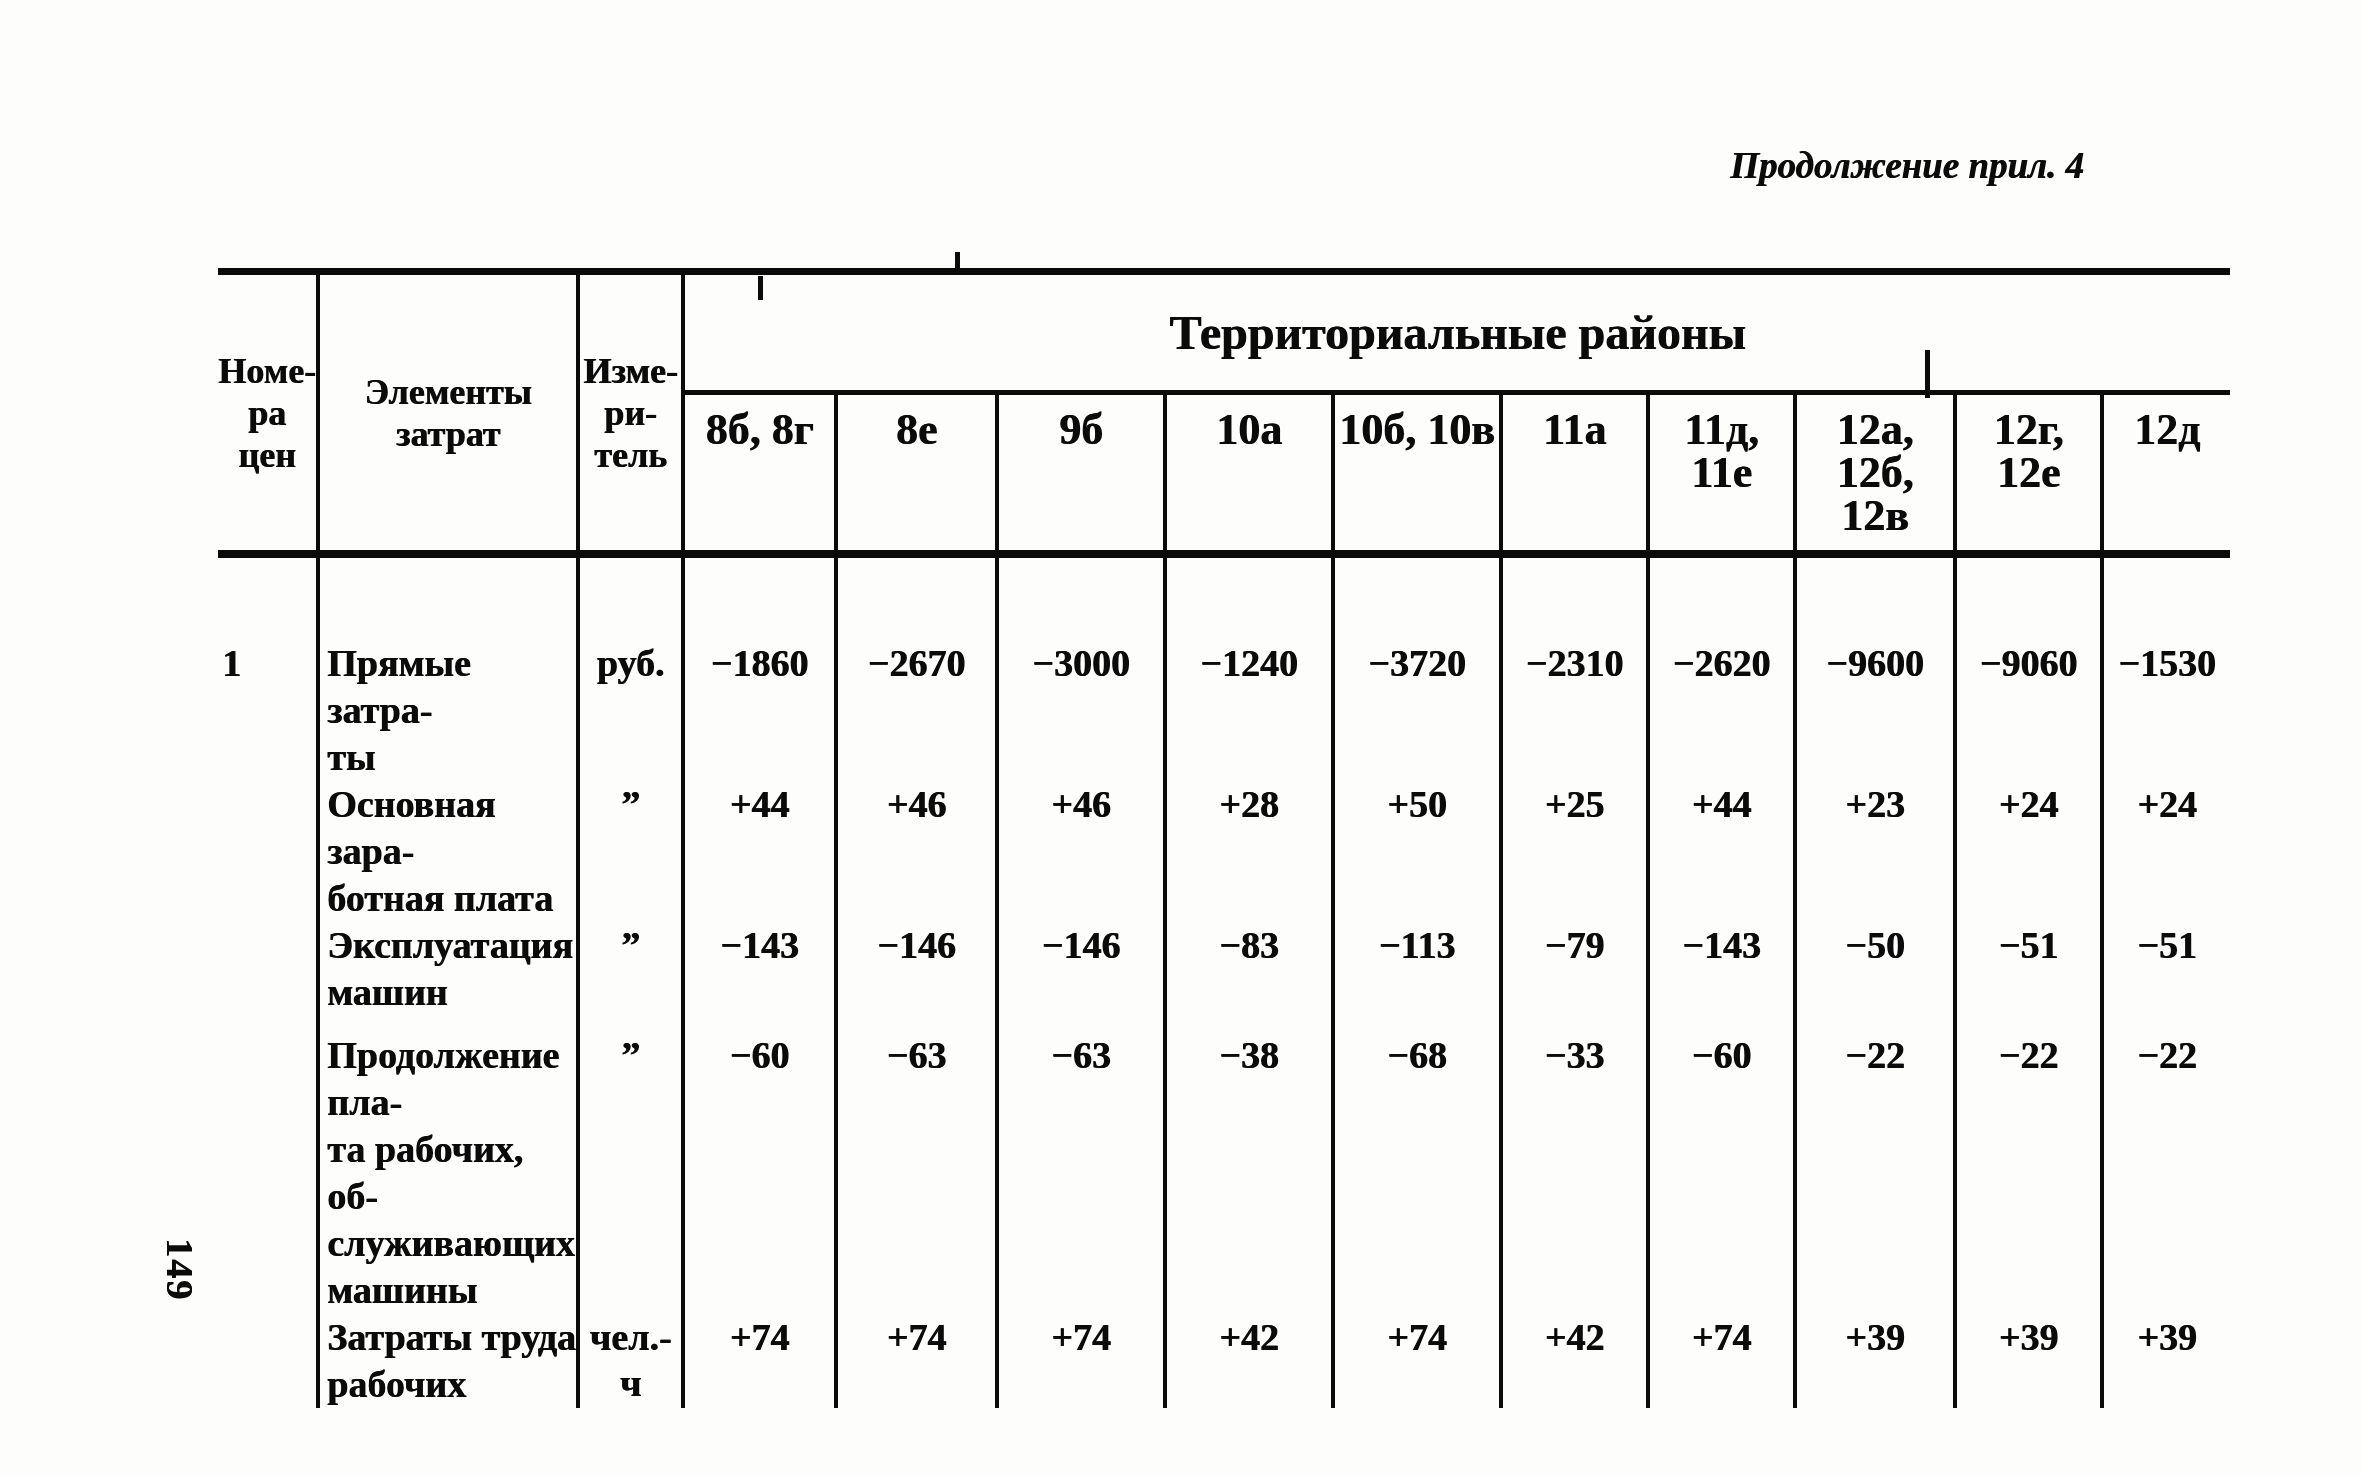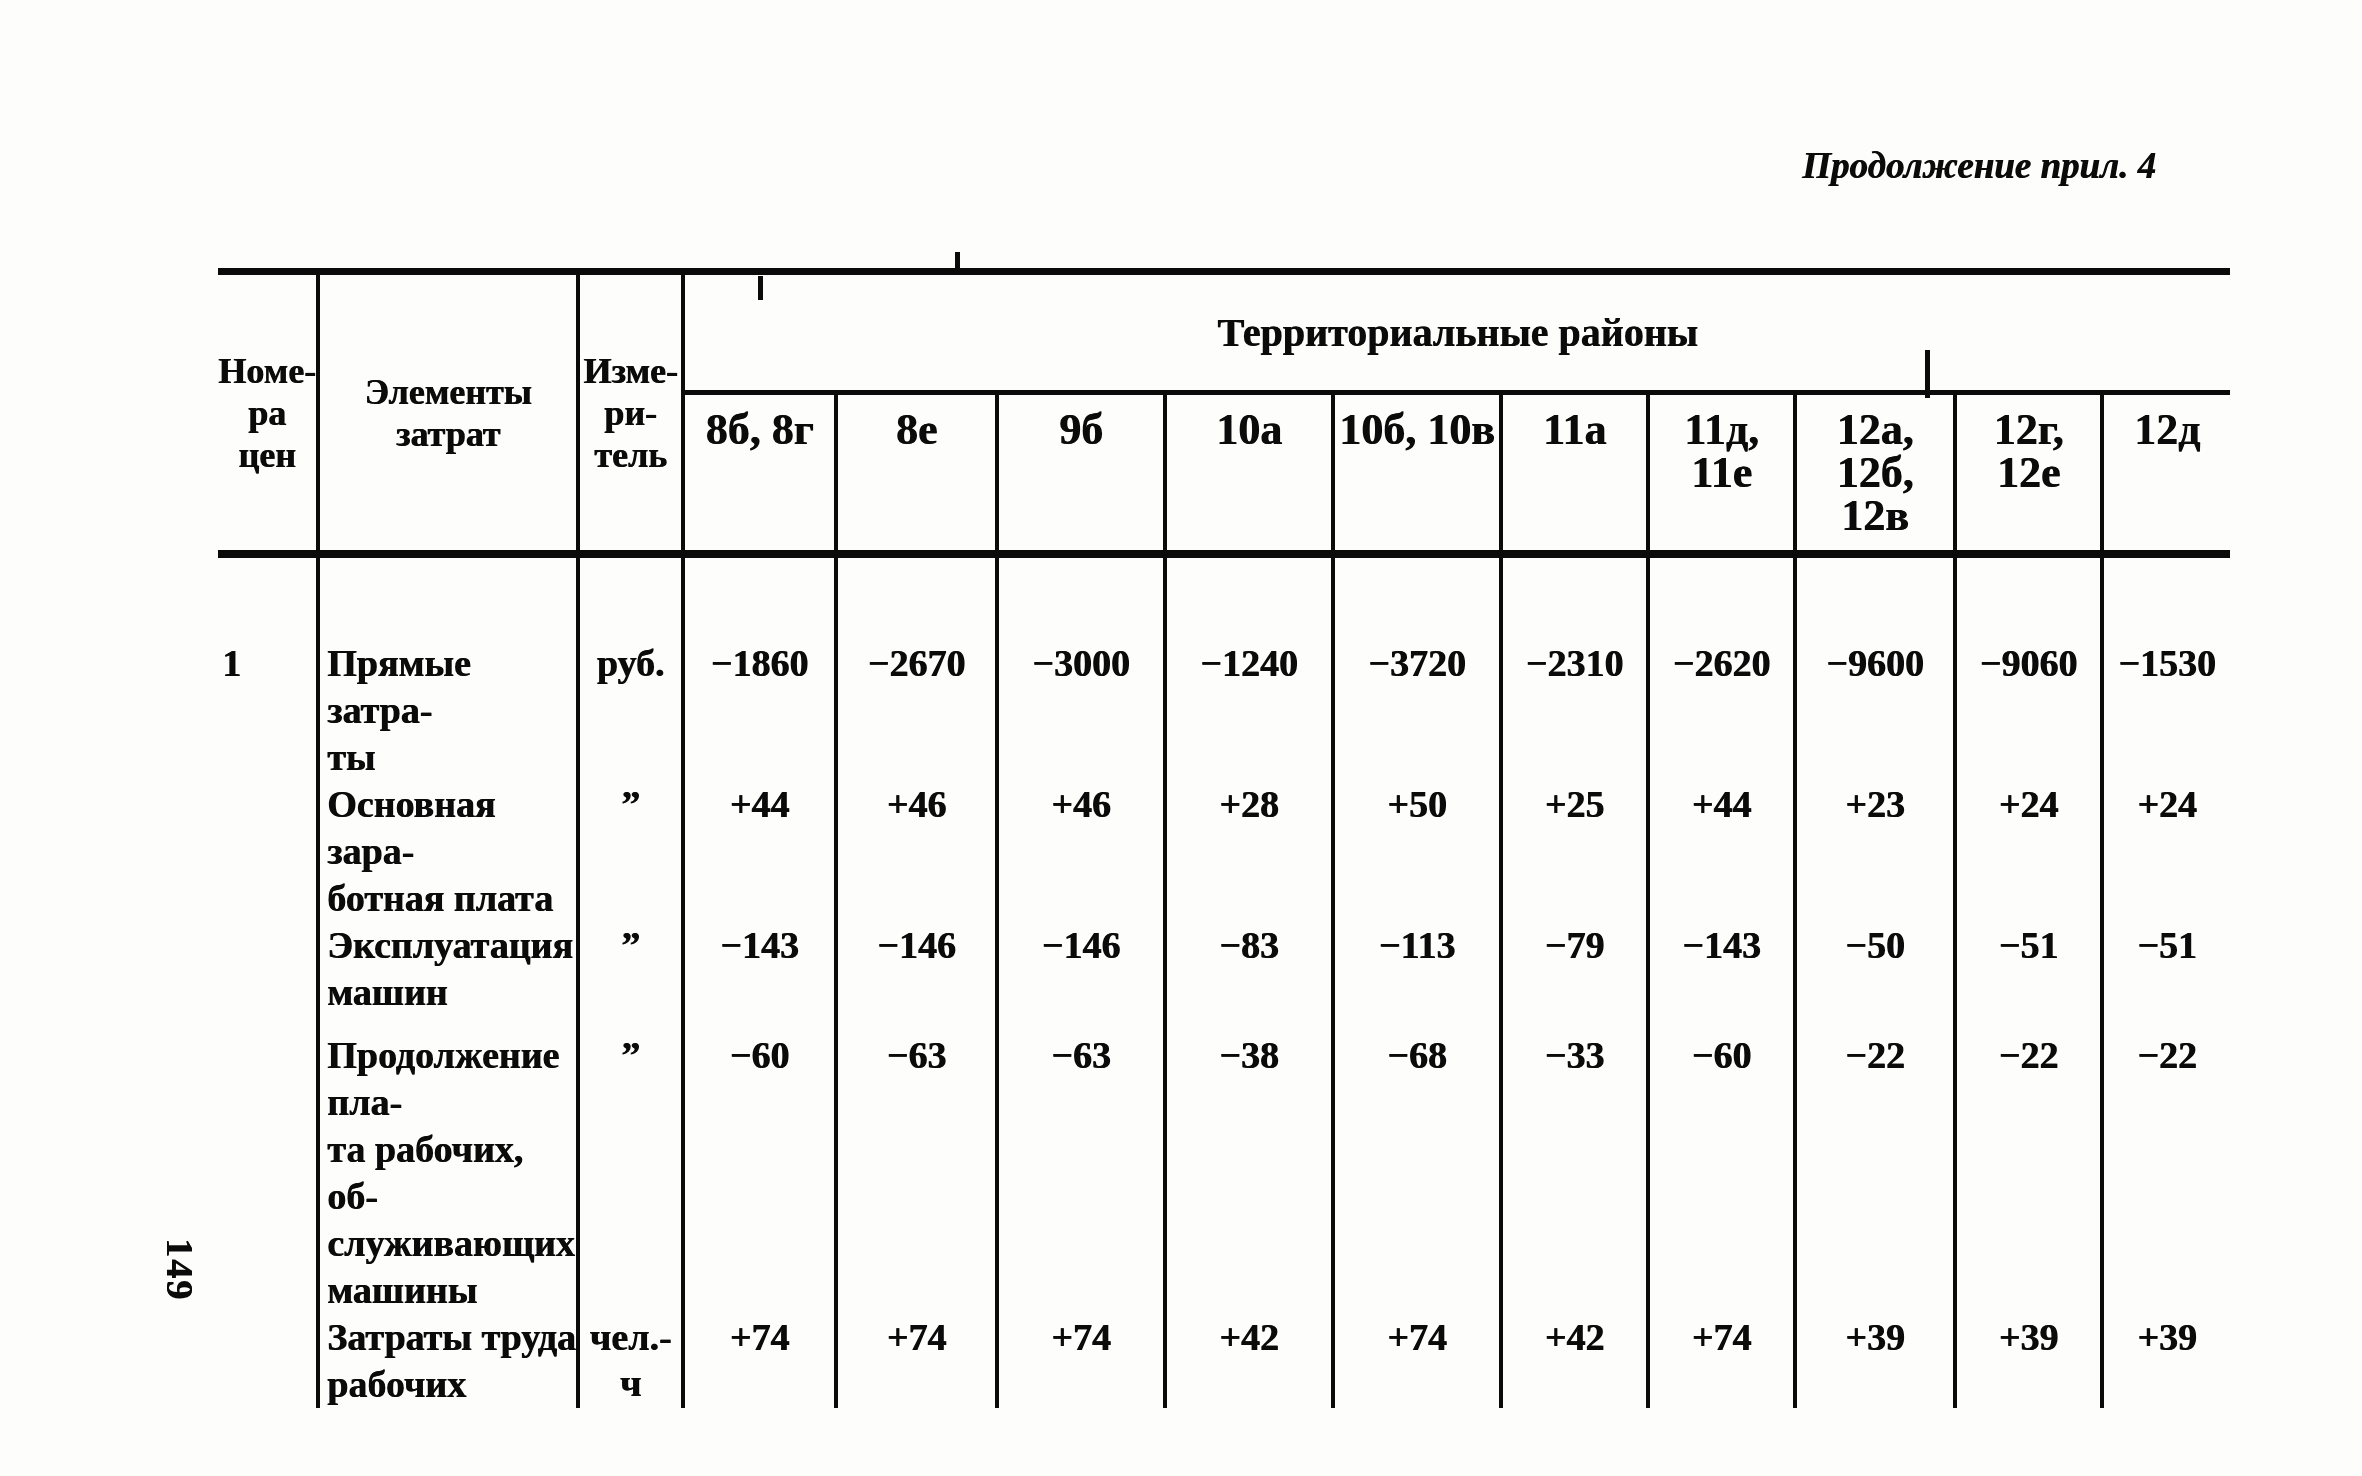--- a/index.html
+++ b/index.html
@@ -16,21 +16,21 @@
     overflow: hidden;
   }
   .ink {
     text-shadow: 0.7px 0.4px 0 currentColor;
   }
   .doc-title {
     position: absolute;
     top: 144px;
     left: 1730px;
     width: 498px;
-    text-align: center;
+    text-align: left;
     font-size: 37px;
     font-weight: bold;
     font-style: italic;
     white-space: nowrap;
   }
   .page-num {
     position: absolute;
     left: 202px;
     top: 1238px;
     font-size: 38px;
@@ -62,21 +62,21 @@
     text-align: center;
     font-size: 36px;
     line-height: 42px;
     white-space: pre-line;
     border-bottom: 8px solid #0b0b0b;
   }
   th.terr {
     height: 115px;
     vertical-align: middle;
     text-align: center;
-    font-size: 40px;
+    font-size: 48px;
     border-bottom: 5px solid #0b0b0b;
   }
   tr.subhead th {
     height: 142px;
     vertical-align: top;
     padding-top: 13px;
     text-align: center;
     font-size: 44px;
     line-height: 43px;
     white-space: pre-line;

